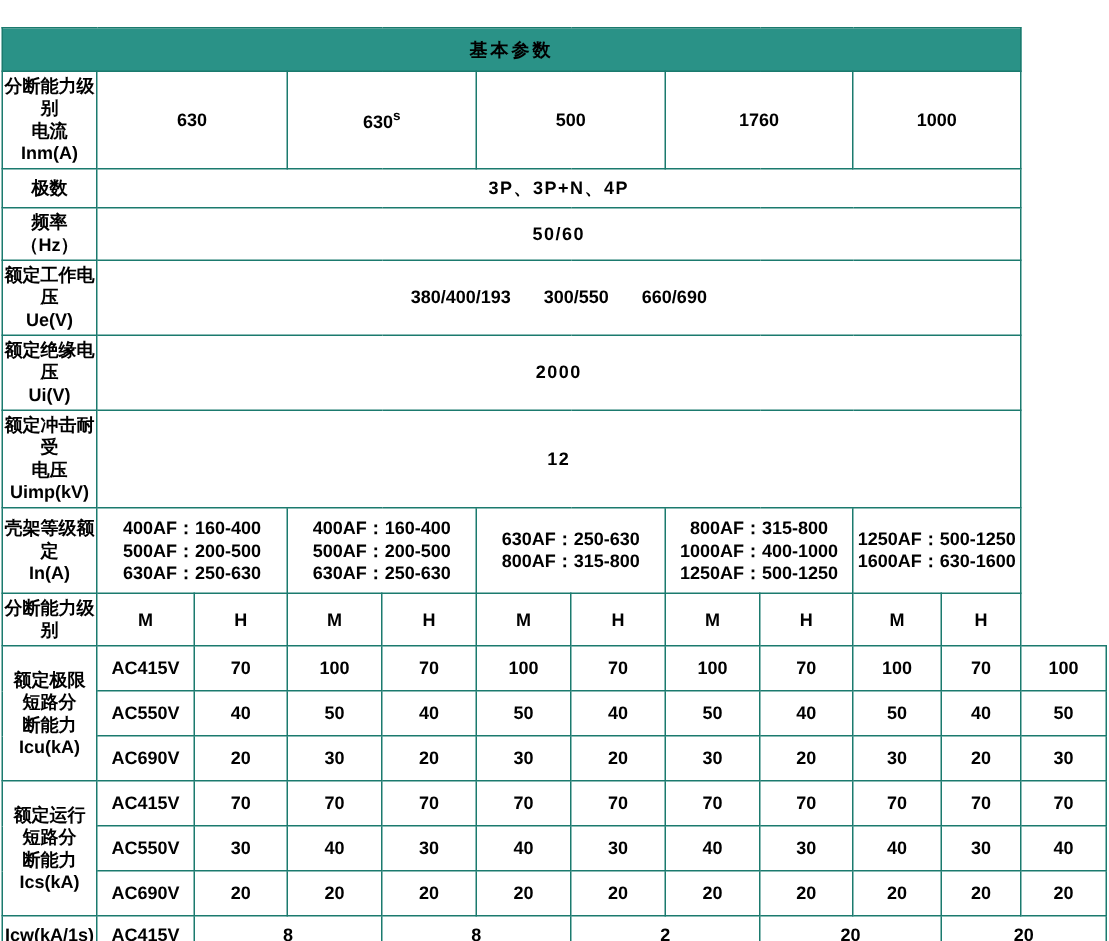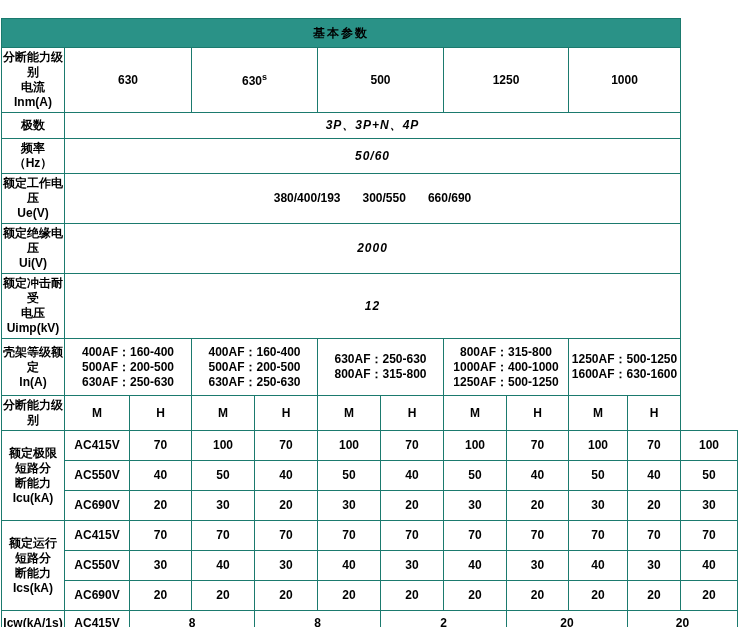--- a/index.html
+++ b/index.html
@@ -60,21 +60,20 @@
     font-size: 11.5px;
     line-height: 1.45;
   }
   .num {
     font-size: 12.5px;
     font-weight: bold;
   }
   .wide-text {
     font-size: 12.5px;
     letter-spacing: 1px;
-    font-style: italic;
   }
   .tall { height: 31px; }
   .mid { height: 25px; }
   .short { height: 21px; }
   .sup {
     font-size: 9px;
     vertical-align: super;
   }
   .ue-line {
     font-size: 12.5px;
@@ -104,21 +103,21 @@
         <tr class="title-row">
       <td colspan="11">基本参数</td>
     </tr>
 
     <tr>
       <td class="rowlabel tall">分断能力级别
 电流 Inm(A)</td>
       <td colspan="2" class="num">630</td>
       <td colspan="2" class="num"><span>630</span><span class="sup">s</span></td>
       <td colspan="2" class="num">500</td>
-      <td colspan="2" class="num">1250</td>
+      <td colspan="2" class="num">1760</td>
       <td colspan="2" class="num">1000</td>
     </tr>
 
     <tr>
       <td class="rowlabel short">极数</td>
       <td colspan="10" class="wide-text">3P、3P+N、4P</td>
     </tr>
 
     <tr>
       <td class="rowlabel short">频率（Hz）</td>

